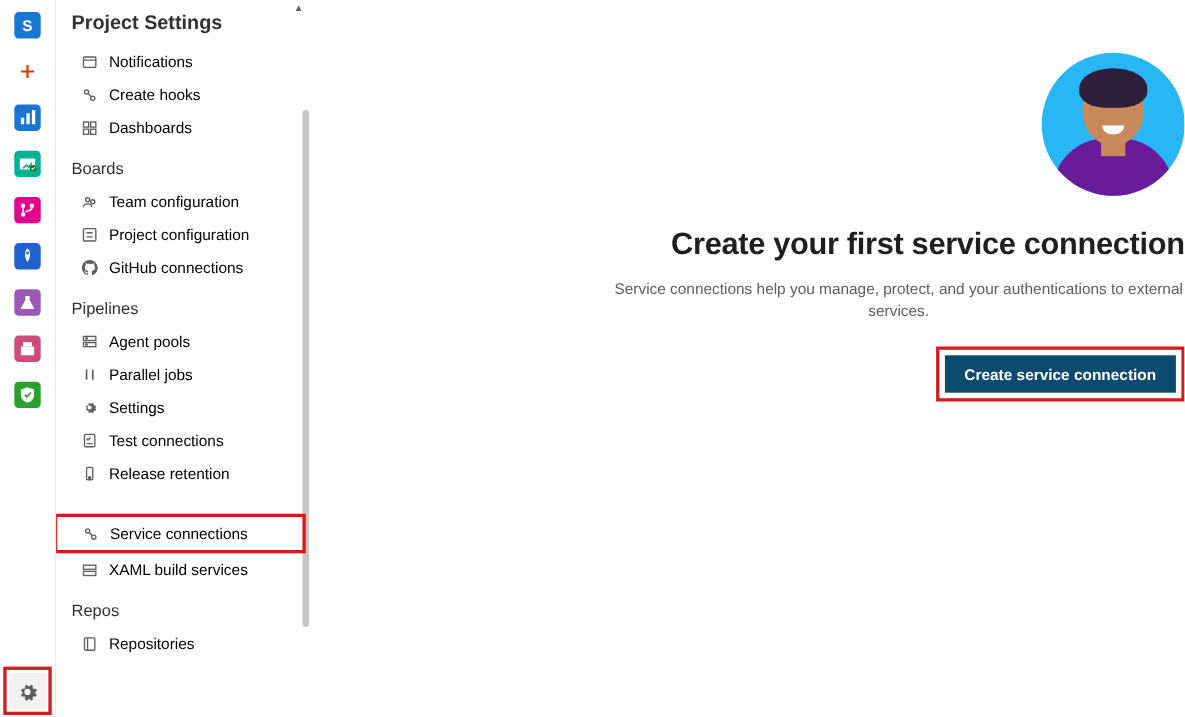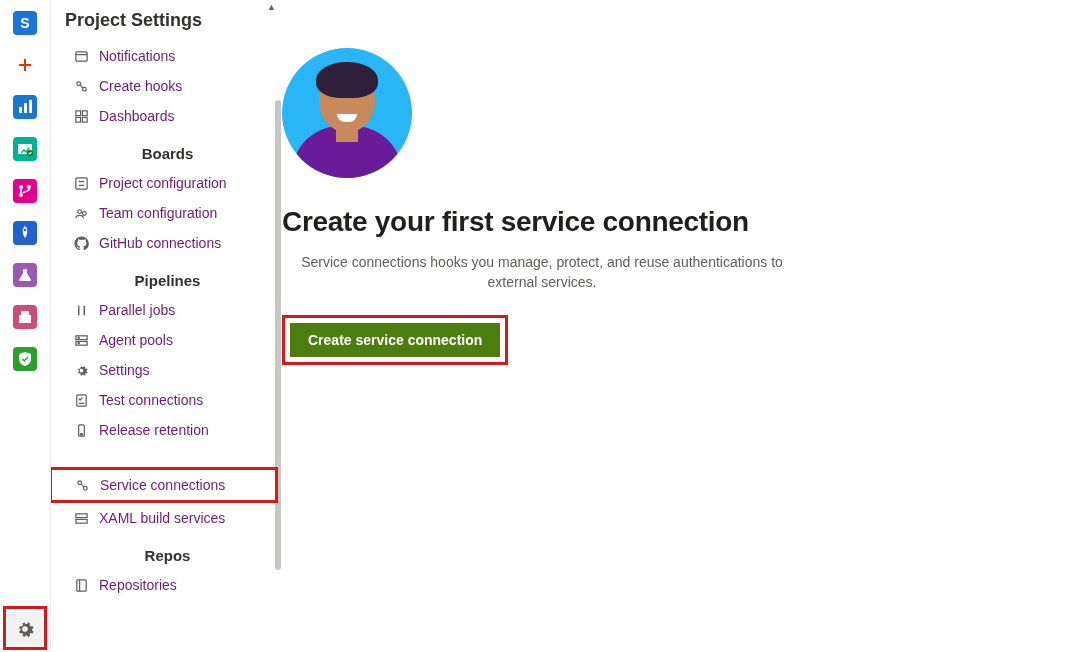--- a/index.html
+++ b/index.html
@@ -89,31 +89,30 @@
   .sidebar .scroll-arrow {
     position:absolute; top:2px; right:6px;
     font-size:9px; color:#605e5c;
   }
   .sidebar-title {
     font-weight:600;
     font-size:18px;
     padding: 6px 12px 10px 14px;
   }
   .section-head {
-    font-weight:700;
+    font-weight:400;
     font-size:15px;
     padding: 14px 12px 6px 14px;
-    text-align: center;
   }
   .menu-item {
     display:flex;
     gap:10px;
     padding: 7px 8px 7px 22px;
     cursor:pointer;
-    color:#701a75;
+    color:#000000;
     font-size:14px;
   }
   .menu-item .mi-icon {
     width:16px; height:16px;
     display:flex; align-items:center; justify-content:center;
     color:#605e5c;
   }
   .menu-item .mi-icon svg { width:15px; height:15px; }
   .highlight-box {
     border:3px solid #d21c1c;
@@ -131,21 +130,21 @@
     background: #c8c6c4;
     border-radius: 3px;
   }
   .sidebar-scrollbar.top { top: 100px; height: 470px; }
 
   
   .main {
     flex: 1;
     display:flex;
     flex-direction:column;
-    align-items:flex-start;
+    align-items:flex-end;
     padding-top: 48px;
   }
   .avatar-circle {
     width: 130px; height:130px;
     border-radius:50%;
     background:#29b6f6;
     display:flex; align-items:flex-end; justify-content:center;
     overflow:hidden;
     margin-bottom: 28px;
   }
@@ -202,21 +201,21 @@
     line-height:1.45;
     margin-bottom: 22px;
   }
   .cta-wrap {
     position:relative;
     padding:5px;
     border:3px solid #d21c1c;
     display:inline-block;
   }
   .cta-btn {
-    background:#4d7c0f;
+    background:#0c4a6e;
     color:#fff;
     border:none;
     padding: 9px 18px;
     font-size:14px;
     font-weight:600;
     cursor:pointer;
   }
   .cta-shadow {
     position:absolute;
     top:8px; left:8px; right:-4px; bottom:-4px;
@@ -346,64 +345,64 @@
             <rect x="9" y="9" width="5" height="5"></rect>
           </svg>
       </span>
       <span>Dashboards</span>
     </div>
 
     <div class="section-head">Boards</div>
     <div class="menu-item">
       <span class="mi-icon">
         <svg viewBox="0 0 16 16" fill="none" stroke="#605e5c" stroke-width="1.3">
-            <rect x="2" y="2" width="12" height="12" rx="1"></rect>
-            <path d="M5 6h6M5 10h6"></path>
-          </svg>
-      </span>
-      <span>Project configuration</span>
-    </div>
-    <div class="menu-item">
-      <span class="mi-icon">
-        <svg viewBox="0 0 16 16" fill="none" stroke="#605e5c" stroke-width="1.3">
             <circle cx="6" cy="6" r="2"></circle>
             <circle cx="11" cy="8" r="2"></circle>
             <path d="M2 13c0-2 2-3 4-3s4 1 4 3"></path>
           </svg>
       </span>
       <span>Team configuration</span>
     </div>
     <div class="menu-item">
       <span class="mi-icon">
+        <svg viewBox="0 0 16 16" fill="none" stroke="#605e5c" stroke-width="1.3">
+            <rect x="2" y="2" width="12" height="12" rx="1"></rect>
+            <path d="M5 6h6M5 10h6"></path>
+          </svg>
+      </span>
+      <span>Project configuration</span>
+    </div>
+    <div class="menu-item">
+      <span class="mi-icon">
         <svg viewBox="0 0 16 16" fill="#605e5c">
             <path d="M8 .5C3.9.5.5 3.9.5 8c0 3.3 2.1 6.1 5.1 7.1.4.1.5-.2.5-.4v-1.4c-2.1.5-2.5-1-2.5-1-.3-.8-.8-1-.8-1-.7-.5.1-.5.1-.5.8.1 1.2.8 1.2.8.7 1.2 1.8.8 2.2.6.1-.5.3-.8.5-1-1.7-.2-3.4-.8-3.4-3.7 0-.8.3-1.5.8-2 0-.2-.3-1 .1-2 0 0 .6-.2 2.1.8.6-.2 1.3-.3 1.9-.3s1.3.1 1.9.3c1.5-1 2.1-.8 2.1-.8.4 1 .1 1.8.1 2 .5.5.8 1.2.8 2 0 2.9-1.7 3.5-3.4 3.7.3.2.5.7.5 1.4v2.1c0 .2.1.5.5.4 3-1 5.1-3.8 5.1-7.1C15.5 3.9 12.1.5 8 .5z"></path>
           </svg>
       </span>
       <span>GitHub connections</span>
     </div>
 
     <div class="section-head">Pipelines</div>
-    <div class="menu-item">
-      <span class="mi-icon">
-        <svg viewBox="0 0 16 16" stroke="#605e5c" stroke-width="1.6">
-            <path d="M5 3v10M11 3v10"></path>
-          </svg>
-      </span>
-      <span>Parallel jobs</span>
-    </div>
     <div class="menu-item">
       <span class="mi-icon">
         <svg viewBox="0 0 16 16" fill="none" stroke="#605e5c" stroke-width="1.3">
             <rect x="2" y="3" width="12" height="4"></rect>
             <rect x="2" y="9" width="12" height="4"></rect>
             <circle cx="5" cy="5" r=".7" fill="#605e5c"></circle>
             <circle cx="5" cy="11" r=".7" fill="#605e5c"></circle>
           </svg>
       </span>
       <span>Agent pools</span>
+    </div>
+    <div class="menu-item">
+      <span class="mi-icon">
+        <svg viewBox="0 0 16 16" stroke="#605e5c" stroke-width="1.6">
+            <path d="M5 3v10M11 3v10"></path>
+          </svg>
+      </span>
+      <span>Parallel jobs</span>
     </div>
     <div class="menu-item">
       <span class="mi-icon">
         <svg viewBox="0 0 16 16" fill="#605e5c">
             <path d="M8 10a2 2 0 1 1 0-4 2 2 0 0 1 0 4zm5.5-2l1-.8-.8-1.3-1.3.3a4 4 0 0 0-.7-.7l.3-1.3-1.3-.8-.8 1a4 4 0 0 0-1 0l-.8-1-1.3.8.3 1.3a4 4 0 0 0-.7.7l-1.3-.3-.8 1.3 1 .8a4 4 0 0 0 0 1l-1 .8.8 1.3 1.3-.3c.2.3.4.5.7.7l-.3 1.3 1.3.8.8-1a4 4 0 0 0 1 0l.8 1 1.3-.8-.3-1.3c.3-.2.5-.4.7-.7l1.3.3.8-1.3-1-.8a4 4 0 0 0 0-1z"></path>
           </svg>
       </span>
       <span>Settings</span>
     </div>
     <div class="menu-item">
@@ -464,20 +463,20 @@
     <div class="avatar-circle">
       <div class="avatar-inner">
         <div class="body"></div>
         <div class="neck"></div>
         <div class="head"></div>
         <div class="hair"></div>
         <div class="mouth"></div>
       </div>
     </div>
     <div class="main-title">Create your first service connection</div>
-    <div class="main-sub">Service connections hooks you manage, protect, and reuse authentications to external services.</div>
+    <div class="main-sub">Service connections help you manage, protect, and your authentications to external services.</div>
     <div class="cta-wrap">
       <div class="cta-shadow"></div>
       <button class="cta-btn">Create service connection</button>
     </div>
   </div>
 
 </div>
 
 </body></html>

